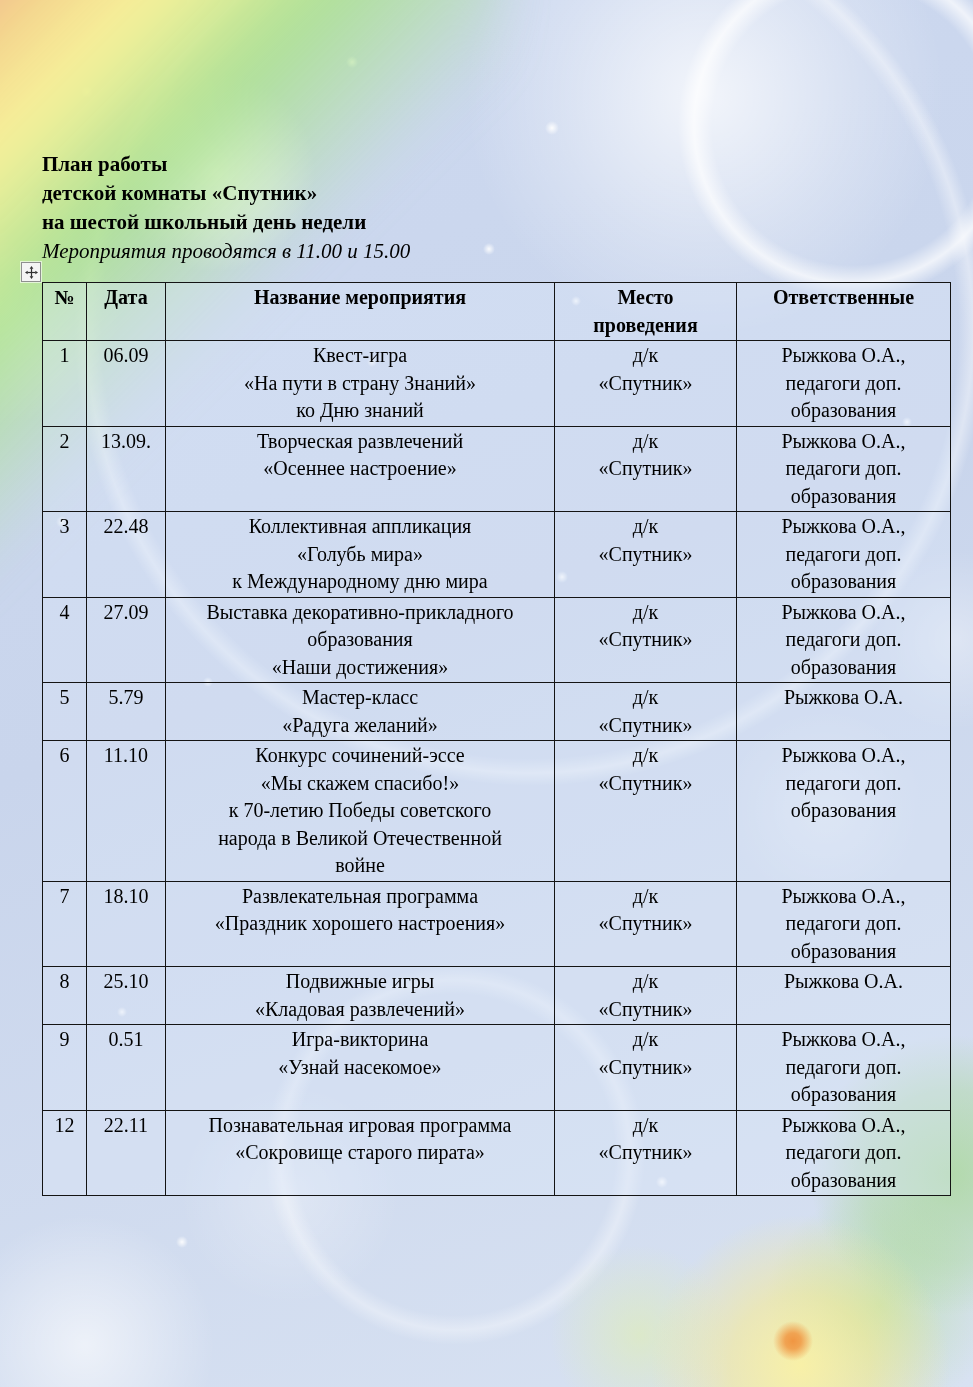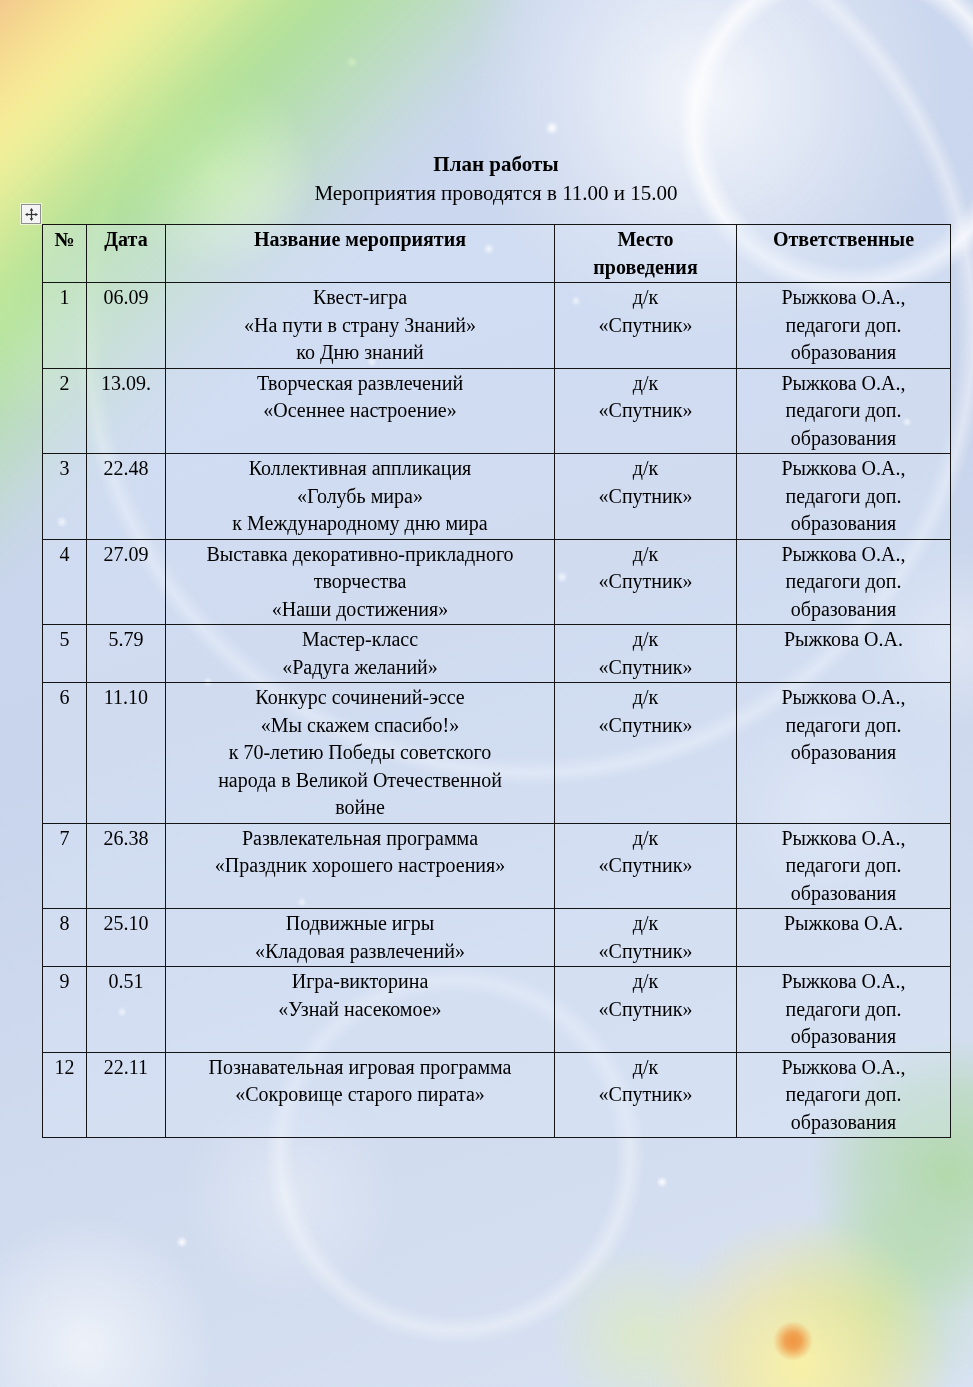--- a/index.html
+++ b/index.html
@@ -48,22 +48,22 @@
     background:linear-gradient(135deg,
       rgba(246,152,160,.95) 0%,
       rgba(249,205,120,.85) 10%,
       rgba(250,243,150,.95) 20%,
       rgba(170,225,140,.9) 33%,
       rgba(170,225,140,0) 52%);
     filter:blur(24px);
   }
   
   .content{position:absolute;left:42px;top:0;width:908px;z-index:1;}
-  .title-block{margin-top:150px;text-align:center;font-size:21px;font-weight:bold;line-height:29px;}
-  .title-block .subtitle{font-weight:normal;}
+  .title-block{margin-top:150px;font-size:21px;font-weight:bold;line-height:29px;}
+  .title-block .subtitle{font-weight:normal;font-style:italic;}
   .table-wrap{position:relative;margin-top:16px;}
   table{width:908px;border-collapse:collapse;table-layout:fixed;}
   th,td{
     border:1.5px solid #141414;
     padding:1px 4px;
     text-align:center;vertical-align:top;
     font-size:20px;line-height:27.5px;
     white-space:pre-line;
     background:rgba(222,232,248,.35);
   }
@@ -80,20 +80,22 @@
 </head>
 <body>
 
 <div class="backdrop">
   <div class="rainbow"></div>
 </div>
 
 <div class="content">
   <div class="title-block">
     <div>План работы</div>
+    <div>детской комнаты «Спутник»</div>
+    <div>на шестой школьный день недели</div>
     <div class="subtitle">Мероприятия проводятся в 11.00 и 15.00</div>
   </div>
 
   <div class="table-wrap">
     <div class="move-handle">
       <svg viewBox="0 0 16 16" width="13" height="13" aria-hidden="true">
         <g stroke="#2f2f2f" stroke-width="1.5">
           <line x1="8" y1="3" x2="8" y2="13"></line>
           <line x1="3" y1="8" x2="13" y2="8"></line>
         </g>
@@ -160,21 +162,21 @@
 «Спутник»</td>
     <td class="c-resp">Рыжкова О.А.,
 педагоги доп.
 образования</td>
   </tr>
 
   <tr>
     <td class="c-num">4</td>
     <td class="c-date">27.09</td>
     <td class="c-name">Выставка декоративно-прикладного
-творчества
+образования
 «Наши достижения»</td>
     <td class="c-place">д/к
 «Спутник»</td>
     <td class="c-resp">Рыжкова О.А.,
 педагоги доп.
 образования</td>
   </tr>
 
   <tr>
     <td class="c-num">5</td>
@@ -196,21 +198,21 @@
 войне</td>
     <td class="c-place">д/к
 «Спутник»</td>
     <td class="c-resp">Рыжкова О.А.,
 педагоги доп.
 образования</td>
   </tr>
 
   <tr>
     <td class="c-num">7</td>
-    <td class="c-date">26.38</td>
+    <td class="c-date">18.10</td>
     <td class="c-name">Развлекательная программа
 «Праздник хорошего настроения»</td>
     <td class="c-place">д/к
 «Спутник»</td>
     <td class="c-resp">Рыжкова О.А.,
 педагоги доп.
 образования</td>
   </tr>
 
   <tr>

